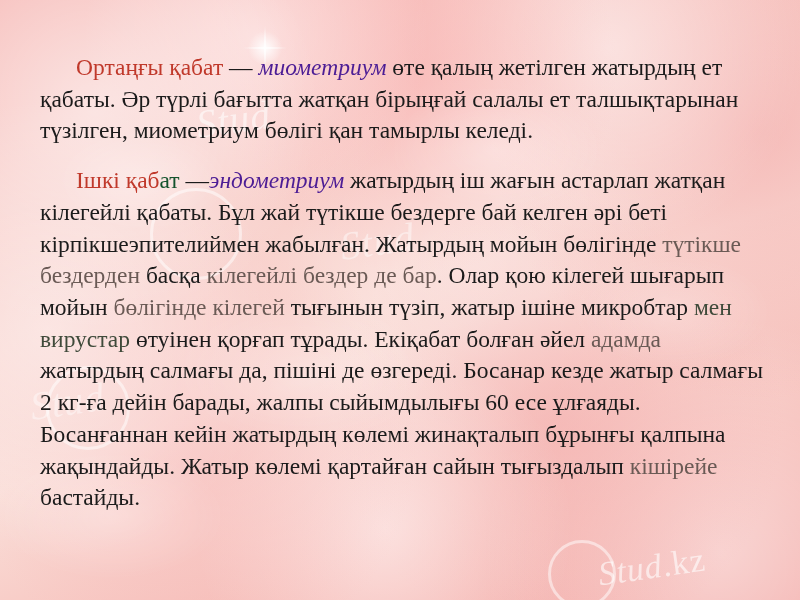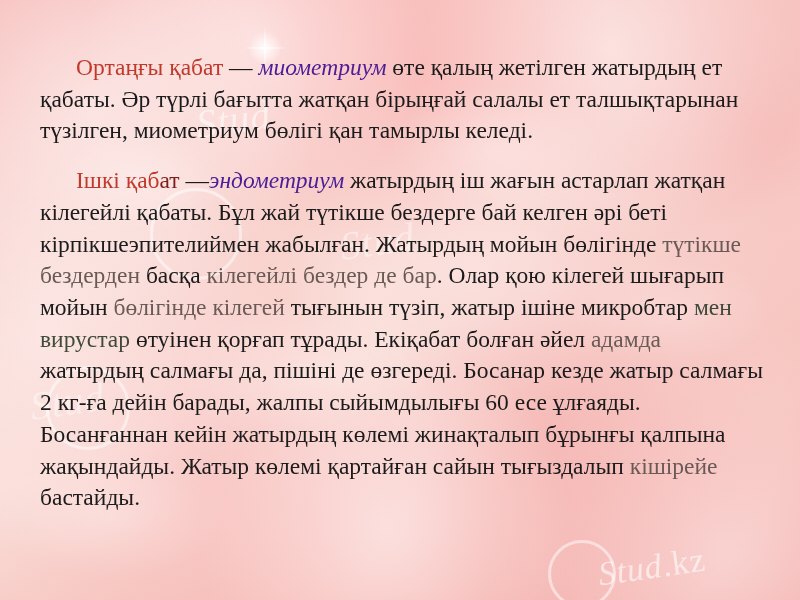--- a/index.html
+++ b/index.html
@@ -130,21 +130,21 @@
     text-indent: 36px;
   }
   .para:last-child {
     margin-bottom: 0;
   }
   .kw {
     color: #c0392b;
     text-align: right;
   }
   .kw-dark {
-    color: #7f1d1d;
+    color: #14532d;
   }
   .term {
     font-style: italic;
     color: #4c1d95;
   }
   .faded {
     color: #6a5a55;
   }
   .greenish {
     color: #3f4a3a;

